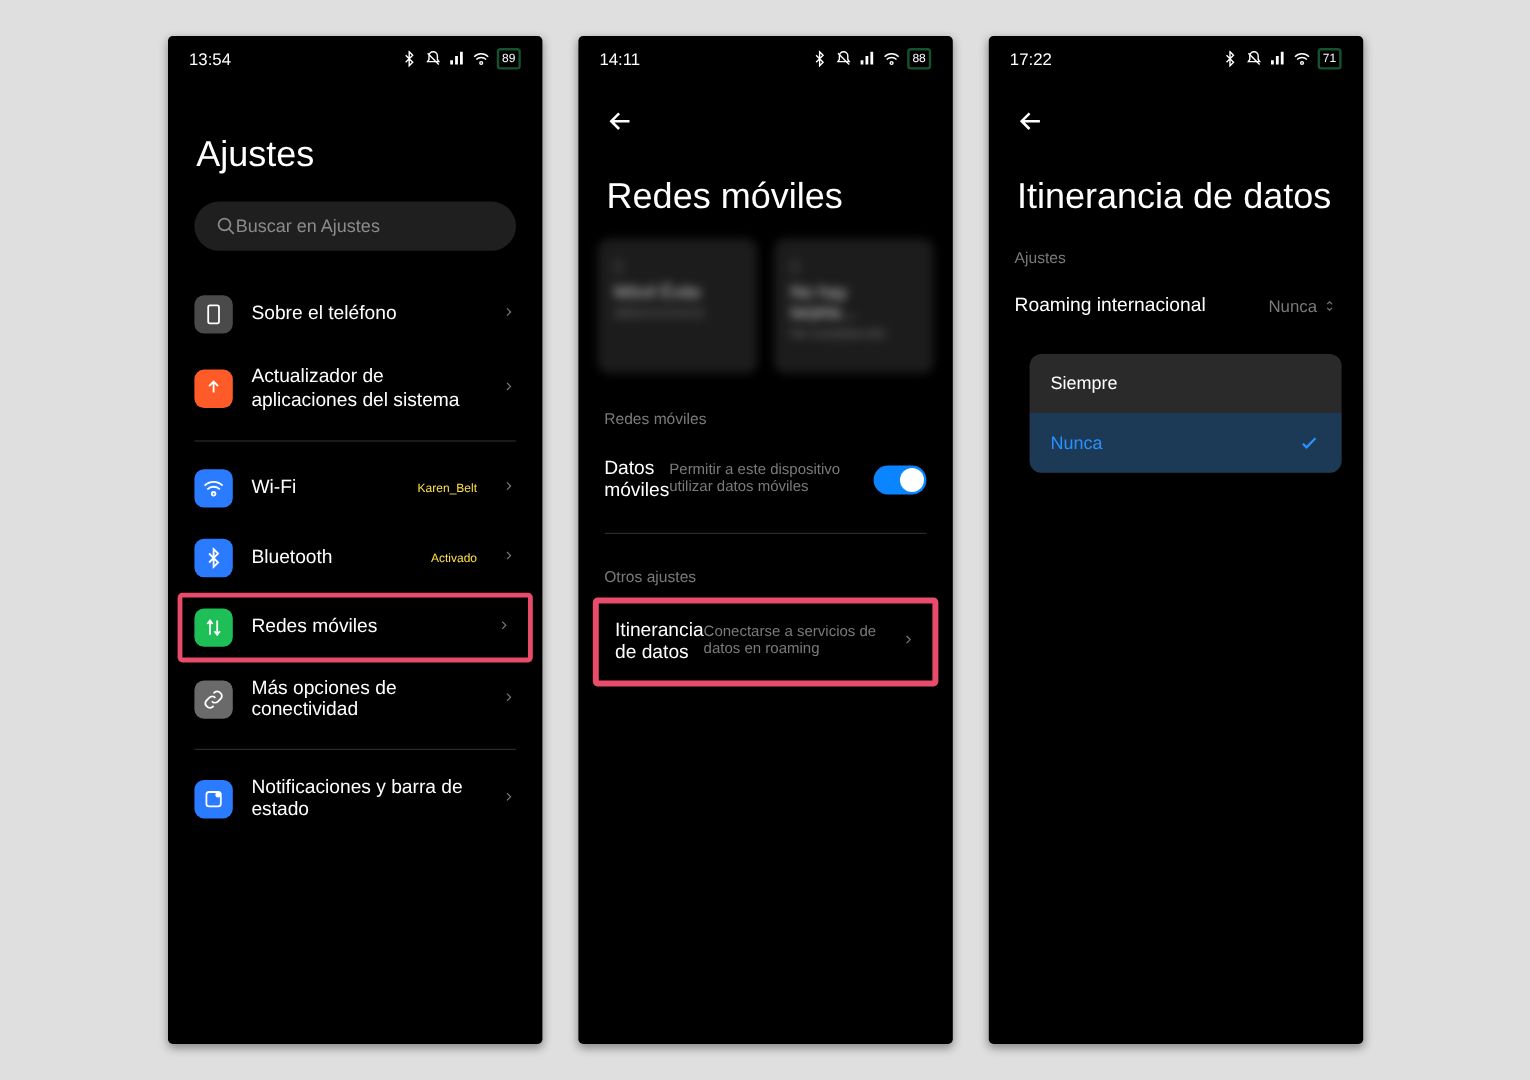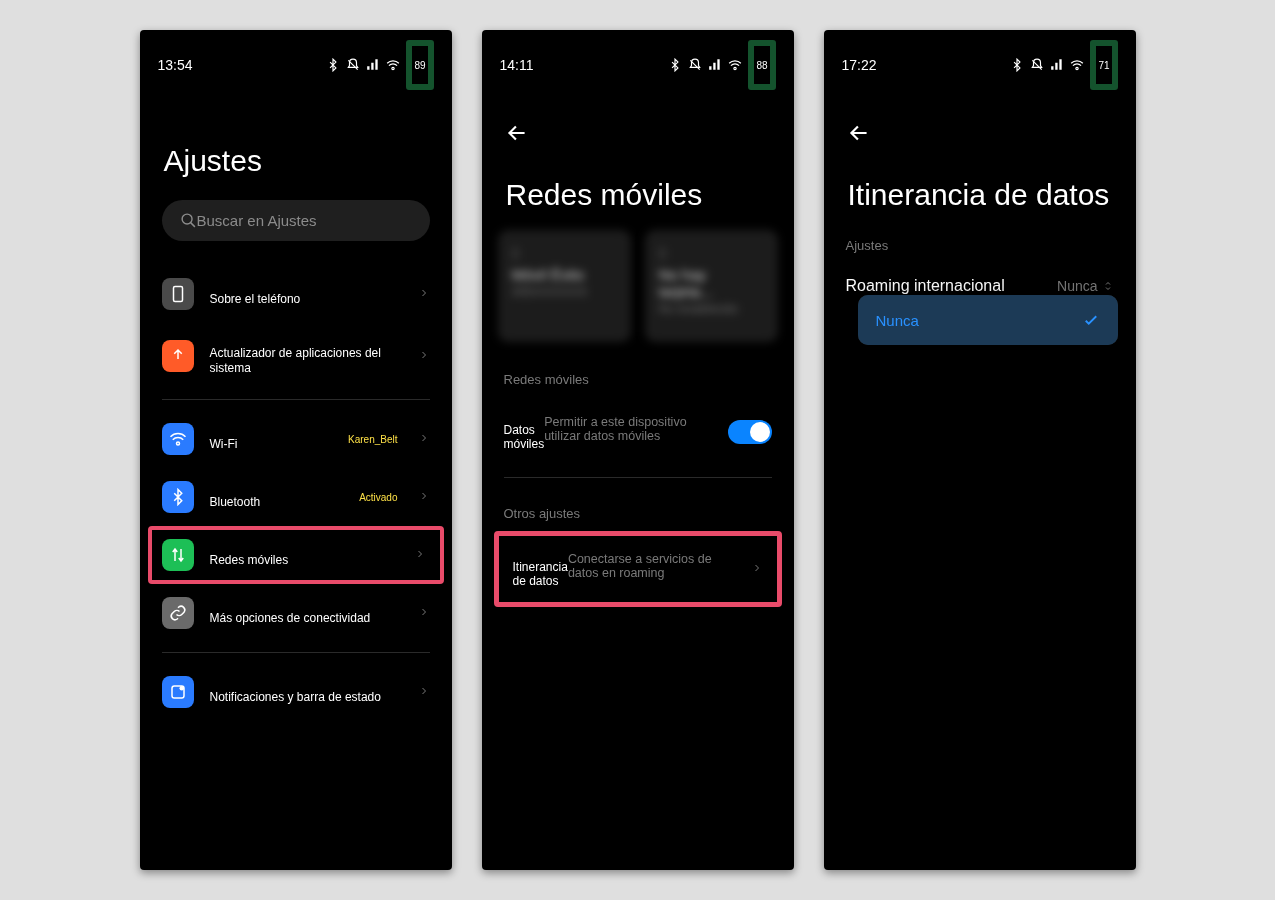--- a/index.html
+++ b/index.html
@@ -30,22 +30,22 @@
     align-items: center;
     justify-content: space-between;
     padding: 10px 18px 4px 18px;
     font-size: 14px;
     font-weight: 500;
   }
   .status-icons { display:flex; align-items:center; gap:6px; font-size:12px; }
   .status-icons svg { width:14px; height:14px; fill:#fff; }
   .battery {
     display:inline-flex; align-items:center;
-    border:6px solid #14532d; border-radius:3px;
-    padding:12px 2px; font-size:10px; height:14px;
+    border:2px solid #14532d; border-radius:3px;
+    padding:0 2px; font-size:10px; height:14px;
   }
   .title {
     font-size: 30px;
     font-weight: 400;
     padding: 50px 24px 18px 24px;
   }
   .back-arrow {
     padding: 26px 0 0 22px;
     display:inline-block;
   }
@@ -76,21 +76,21 @@
   }
   .row .icon {
     width:32px; height:32px;
     border-radius:8px;
     display:flex;
     align-items:center;
     justify-content:center;
     flex-shrink:0;
   }
   .row .icon svg{width:18px;height:18px;fill:#fff;}
-  .row-label { flex:1; font-size:12px; color:#fff;margin-top:10px; }
+  .row-label { flex:1; font-size:16px; color:#fff; }
   .row-sub { font-size:12.5px; color:#7a7a7a; margin-top:2px; }
   .row-value { color:#fde047; font-size:10px; margin-right:4px;}
   .chevron svg { width:12px; height:12px; stroke:#7a7a7a; fill:none; stroke-width:2;}
   .highlight {
     border:4px solid #e94b6a;
     border-radius:4px;
     margin: 0 8px;
     padding: 9px 14px 9px 10px;
   }
   .section-label {
@@ -412,20 +412,23 @@
       <span>Roaming internacional</span>
       <span class="dropdown-value">
         <span>Nunca</span>
         <svg viewBox="0 0 24 24">
             <path d="M8 9l4-4 4 4M8 15l4 4 4-4"></path>
           </svg>
       </span>
     </div>
 
     <div class="popup">
+      <div class="popup-item">
+        <span>Siempre</span>
+      </div>
       <div class="popup-item selected">
         <span>Nunca</span>
         <svg viewBox="0 0 24 24">
             <path d="M5 13l4 4L19 7"></path>
           </svg>
       </div>
     </div>
   </div>
 
 </div>

